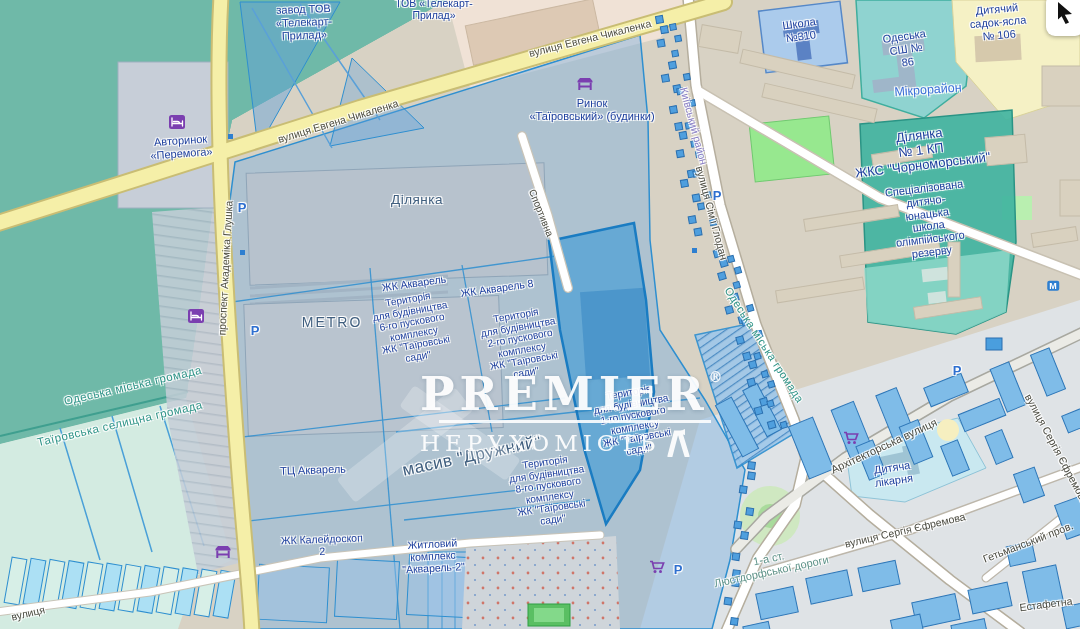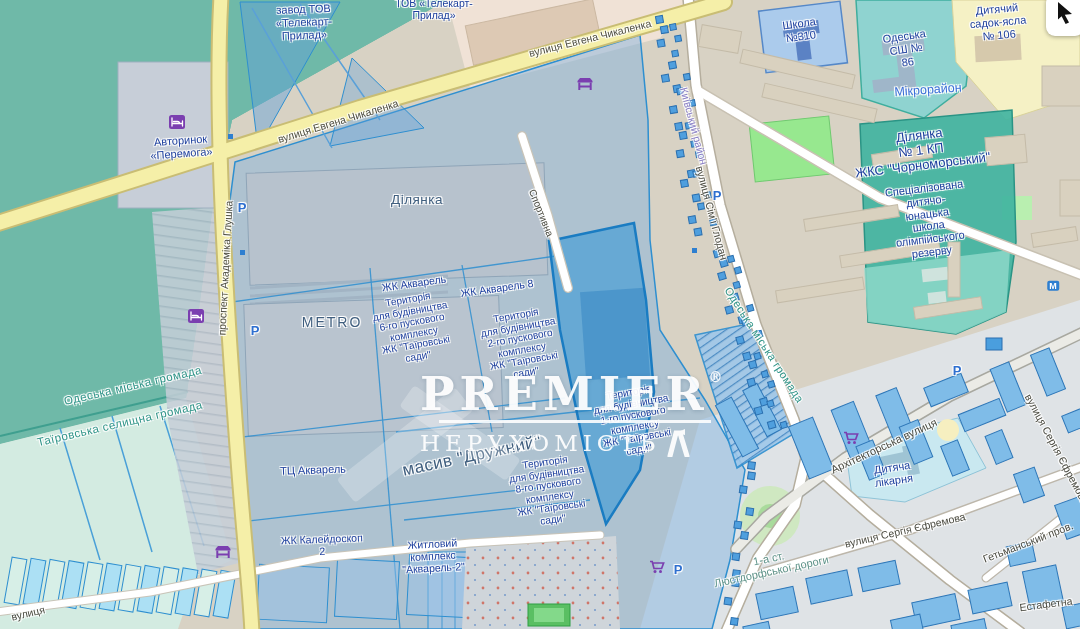--- a/index.html
+++ b/index.html
@@ -326,20 +326,22 @@
       <div class="lbl area" style="left: 120px; top: 424px; font-size: 11.5px; transform: translate(-50%, -50%) rotate(-13deg);">Таїровська селищна громада</div>
       <div class="lbl area" style="left: 764px; top: 345px; font-size: 11px; transform: translate(-50%, -50%) rotate(57deg);">Одеська міська громада</div>
       <div class="lbl district" style="left: 694px; top: 126px; font-size: 10.5px; transform: translate(-50%, -50%) rotate(75deg);">Київський район</div>
       <div class="lbl poi" style="left: 304px; top: 22px; font-size: 11px; transform: translate(-50%, -50%) rotate(-2deg);">завод ТОВ
 «Телекарт-
 Прилад»</div>
       <div class="lbl poi" style="left: 434px; top: 9px; font-size: 10.5px; transform: translate(-50%, -50%) rotate(0deg);">ТОВ «Телекарт-
 Прилад»</div>
       <div class="lbl poi" style="left: 181px; top: 147px; font-size: 11px; transform: translate(-50%, -50%) rotate(-4deg);">Авторинок
 «Перемога»</div>
+      <div class="lbl poi" style="left: 592px; top: 110px; font-size: 11px; transform: translate(-50%, -50%) rotate(0deg);">Ринок
+«Таїровський» (будинки)</div>
       <div class="lbl poi2" style="left: 417px; top: 200px; font-size: 13.5px; transform: translate(-50%, -50%) rotate(0deg);">Ділянка</div>
       <div class="lbl poi2 metro" style="left: 311px; top: 322px; font-size: 14px; transform: translate(-50%, -50%) rotate(0deg);">METRO</div>
       <div class="lbl poi" style="left: 414px; top: 283px; font-size: 10.5px; transform: translate(-50%, -50%) rotate(-8deg);">ЖК Акварель</div>
       <div class="lbl poi" style="left: 497px; top: 288px; font-size: 10.5px; transform: translate(-50%, -50%) rotate(-8deg);">ЖК Акварель 8</div>
       <div class="lbl poi" style="left: 413px; top: 328px; font-size: 10px; transform: translate(-50%, -50%) rotate(-10deg);">Територія
 для будівництва
 6-го пускового
 комплексу
 ЖК "Таїровські
 сади"</div>

